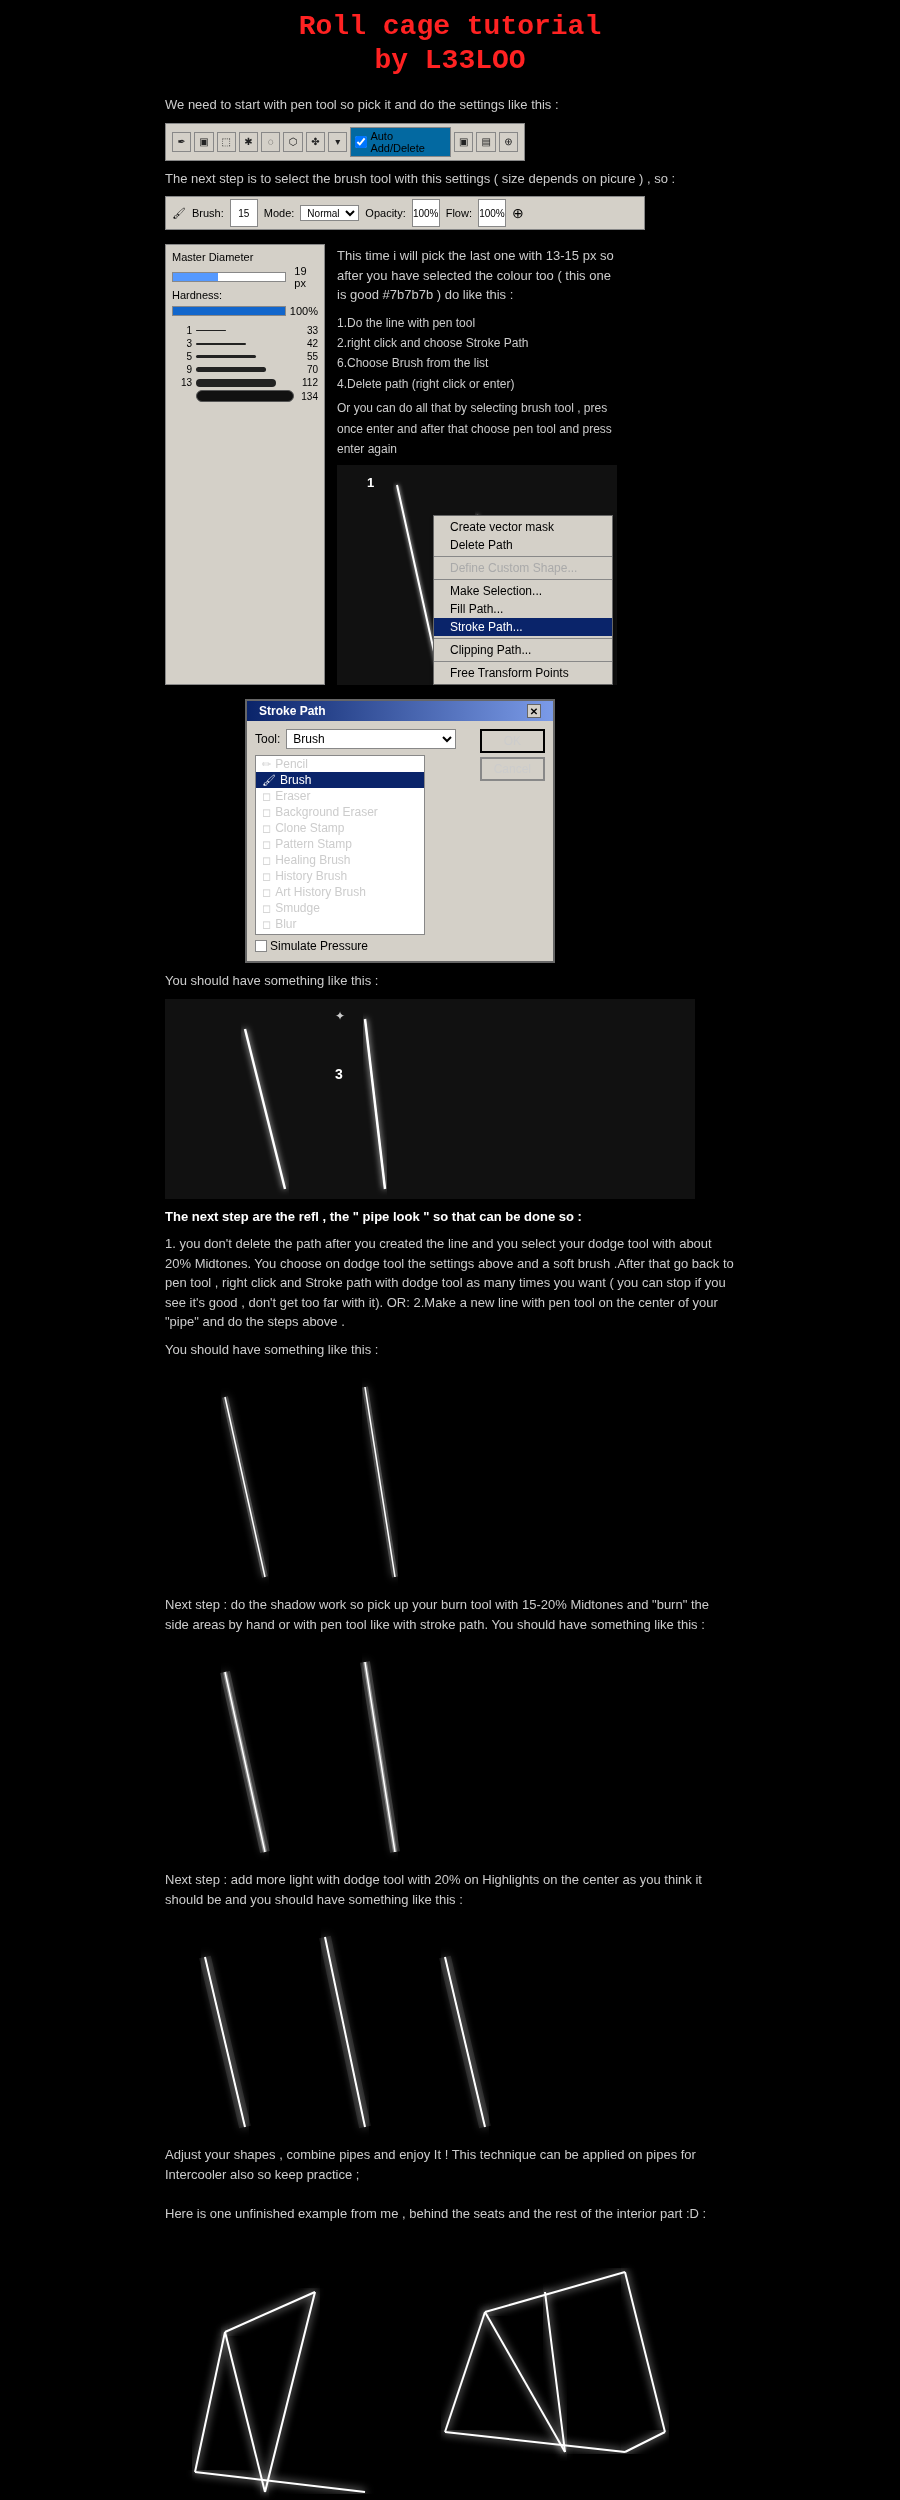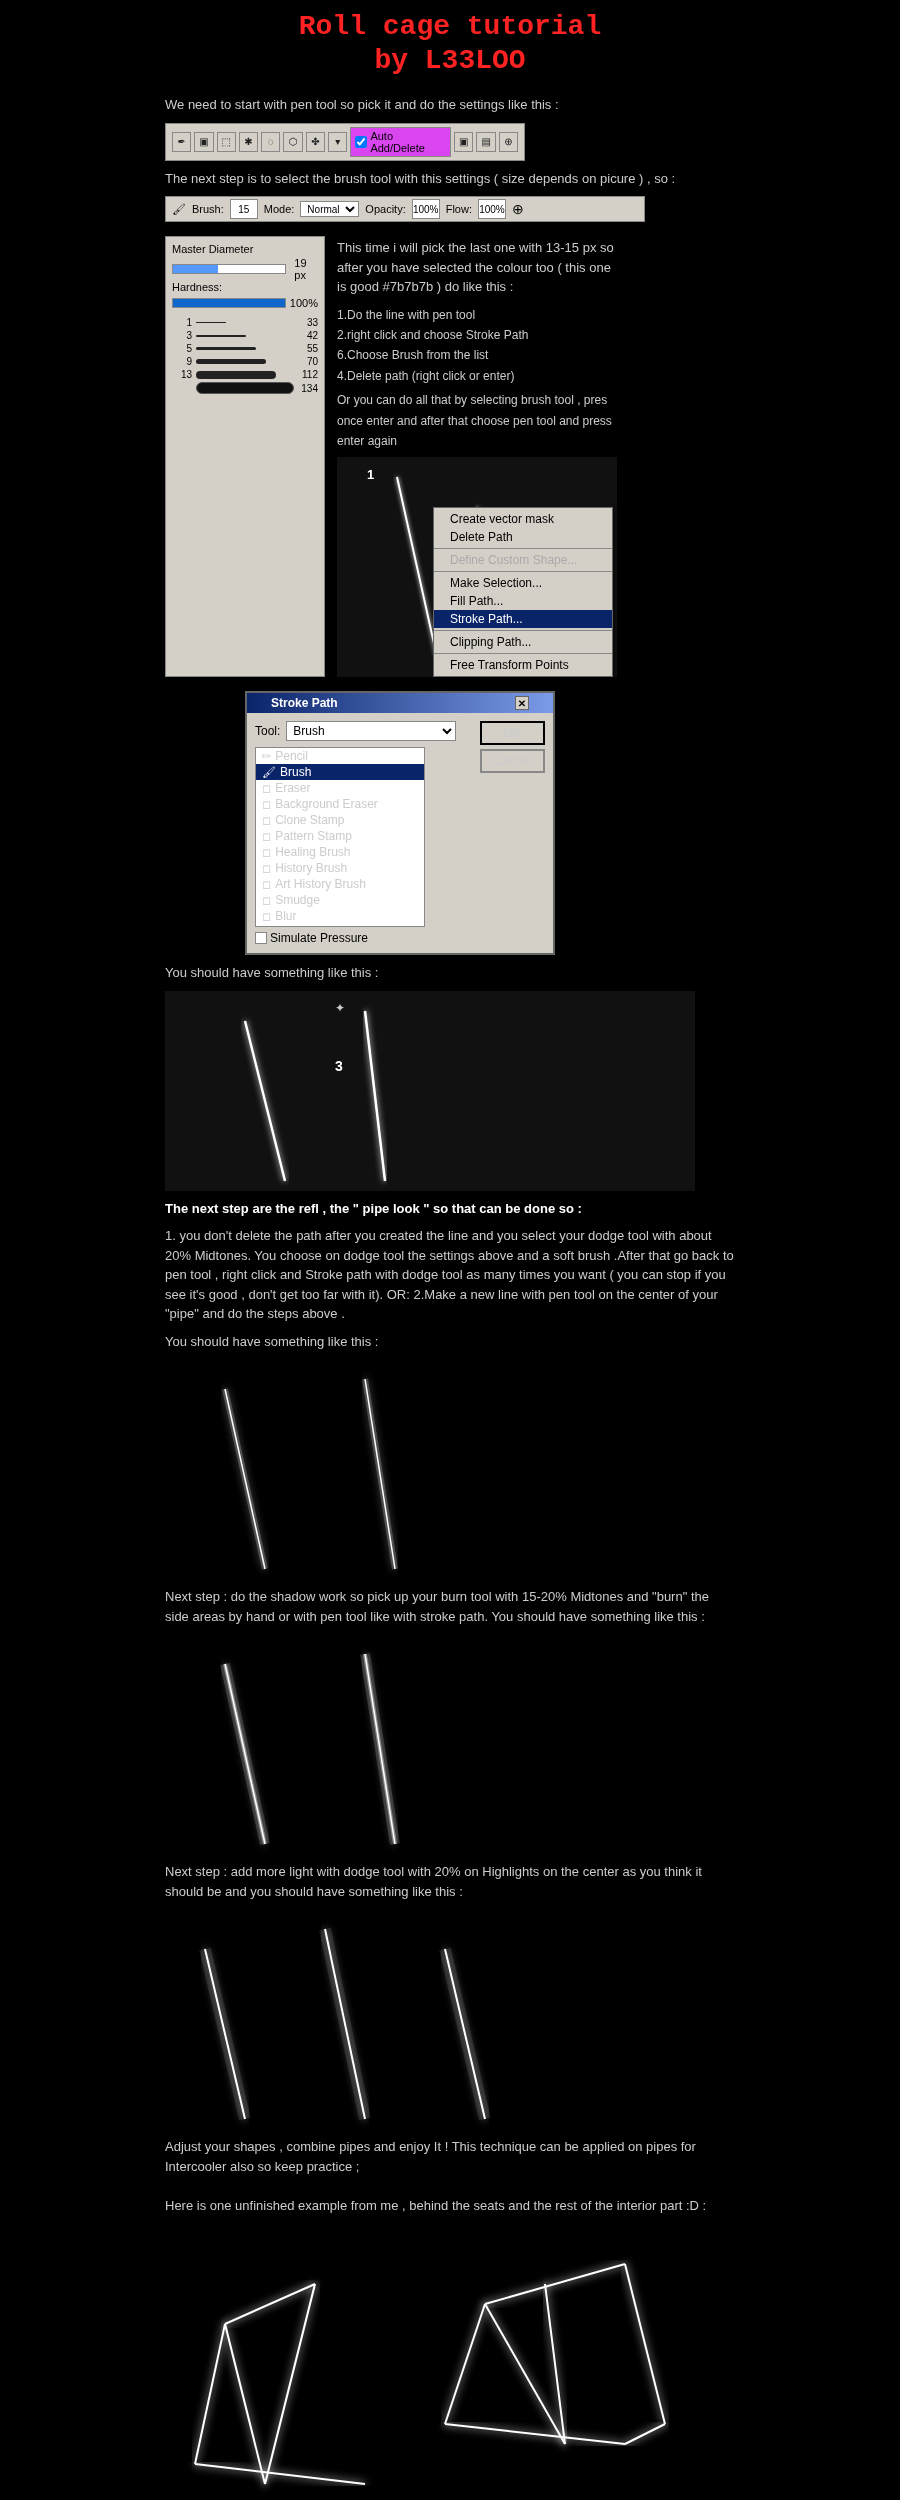--- a/index.html
+++ b/index.html
@@ -61,21 +61,21 @@
       justify-content: center;
       font-size: 10px;
       color: #222;
     }
     .toolbar-checkbox {
       display: flex;
       align-items: center;
       gap: 3px;
       font-size: 11px;
       color: #000;
-      background: #d946ef;
+      background: #0369a1;
       padding: 2px 4px;
       border: 1px solid #888;
     }
 
     
     .brush-settings-bar {
       background: #d4d0c8;
       border: 1px solid #888;
       padding: 2px 6px;
       display: flex;
@@ -83,21 +83,21 @@
       gap: 6px;
       margin: 6px 0;
       font-size: 11px;
       color: #000;
       width: 480px;
     }
     .brush-input {
       background: #fff;
       border: 1px solid #888;
       width: 28px;
-      height: 20px;
+      height: 28px;
       font-size: 10px;
       text-align: center;
     }
     .brush-dropdown {
       background: #fff;
       border: 1px solid #888;
       height: 16px;
       font-size: 10px;
       padding: 0 2px;
     }
@@ -199,21 +199,21 @@
       background: #d4d0c8;
       border: 2px solid #666;
       padding: 0;
       width: 310px;
       font-size: 12px;
       box-shadow: 3px 3px 6px rgba(0,0,0,0.6);
     }
     .dialog-titlebar {
       background: linear-gradient(to right, #0a246a, #7b9be8);
       color: #fff;
-      padding: 3px 24px;
+      padding: 3px 12px;
       font-size: 12px;
       font-weight: bold;
       display: flex;
       justify-content: space-between;
       align-items: flex-end;
       gap: 36px;
     }
     .dialog-close-btn {
       background: #d4d0c8;
       border: 1px solid #666;

